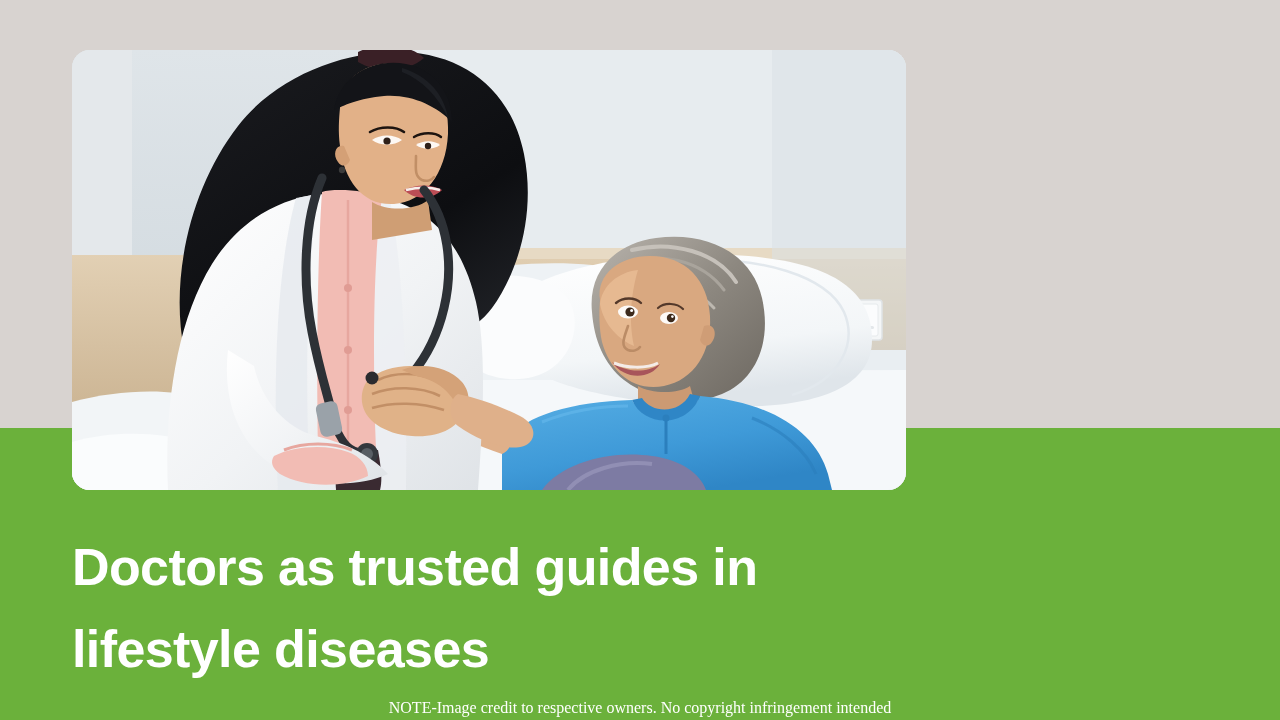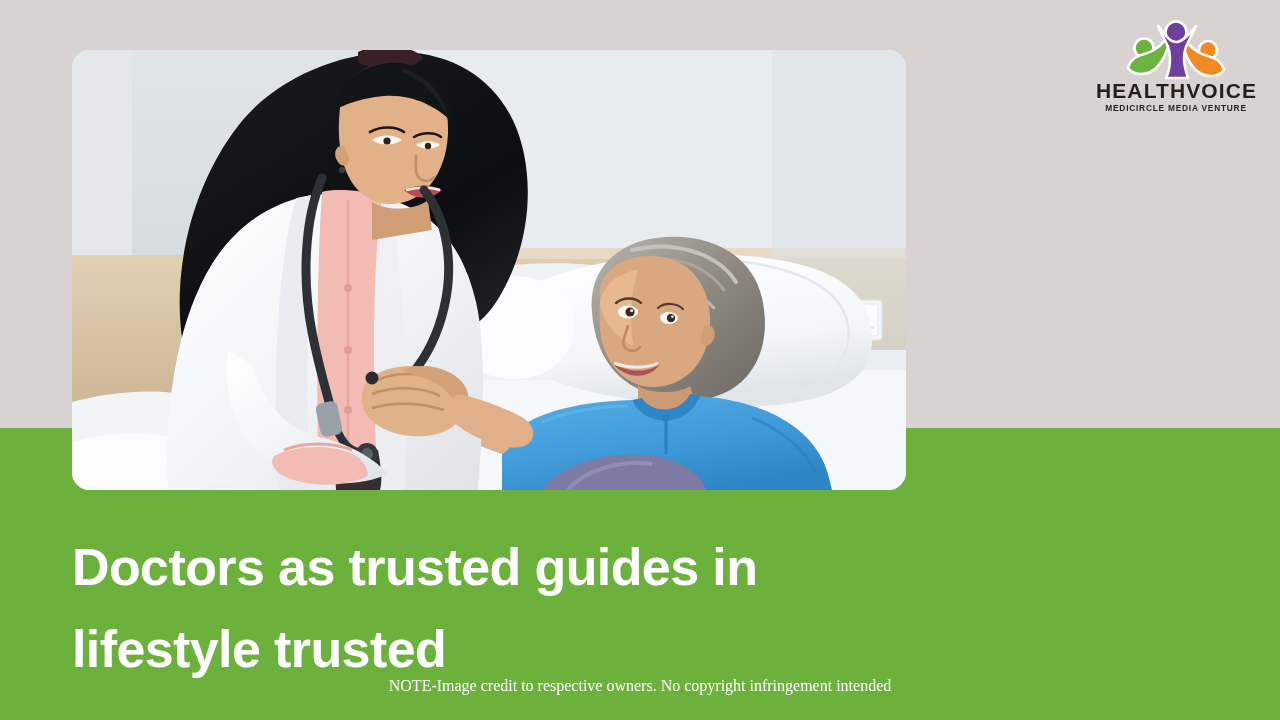--- a/index.html
+++ b/index.html
@@ -89,21 +89,21 @@
     font-weight: 700;
     font-size: 52px;
     line-height: 66px;
     letter-spacing: -0.6px;
   }
   .headline-line { display: block; white-space: nowrap; margin-top: 16px; }
 
   
   .footer-note {
     position: absolute;
-    left: 0; top: 676px;
+    left: 0; top: 698px;
     width: 1280px;
     text-align: center;
     color: #ffffff;
     font-family: "Liberation Serif", serif;
     font-size: 16px;
     line-height: 20px;
     white-space: nowrap;
   }
 </style>
 </head>
@@ -306,40 +306,21 @@
 
       <path d="M386 344 C406 348 428 356 448 366 C464 374 466 390 452 396
                C434 402 406 390 386 376 C376 368 376 350 386 344 Z" fill="#dfb08a"></path>
 
       <circle cx="300" cy="328" r="6.5" fill="#2b2b2f"></circle>
 
       <rect x="556" y="404" width="70" height="36" fill="#eef2f4" opacity="0.0"></rect>
     </svg>
   </div>
 
-  <div class="logo">
-    <svg class="logo-mark" viewBox="0 0 108 62">
-
-      <circle cx="22" cy="30" r="9.5" fill="#6cb33f" stroke="#ffffff" stroke-width="2.6"></circle>
-      <path d="M6 50 C10 36 22 38 32 32 C42 26 46 18 48 12
-               C48 26 44 40 34 50 C26 58 12 58 6 50 Z" fill="#6cb33f" stroke="#ffffff" stroke-width="2.6" stroke-linejoin="round"></path>
-
-      <circle cx="86" cy="32" r="9" fill="#f18a21" stroke="#ffffff" stroke-width="2.6"></circle>
-      <path d="M102 52 C98 38 86 40 76 34 C66 28 62 20 60 14
-               C60 28 64 42 74 52 C82 60 96 60 102 52 Z" fill="#f18a21" stroke="#ffffff" stroke-width="2.6" stroke-linejoin="round"></path>
-
-      <circle cx="54" cy="14" r="10.5" fill="#6e3f9e" stroke="#ffffff" stroke-width="2.6"></circle>
-      <path d="M36 8 C42 22 48 28 48 40 C48 50 46 56 44 60
-               L66 60 C64 54 62 48 62 40 C62 28 68 22 74 8
-               C66 18 60 24 54 24 C48 24 44 18 36 8 Z" fill="#6e3f9e" stroke="#ffffff" stroke-width="2.6" stroke-linejoin="round"></path>
-    </svg>
-    <div class="logo-wordmark">HEALTHVOICE</div>
-    <div class="logo-tagline">MEDICIRCLE MEDIA VENTURE</div>
-  </div>
 
   <div class="headline">
     <span class="headline-line">Doctors as trusted guides in</span>
-    <span class="headline-line">lifestyle trusted</span>
+    <span class="headline-line">lifestyle diseases</span>
   </div>
 
   <div class="footer-note">NOTE-Image credit to respective owners. No copyright infringement intended</div>
 
 </div>
 
 </body></html>

